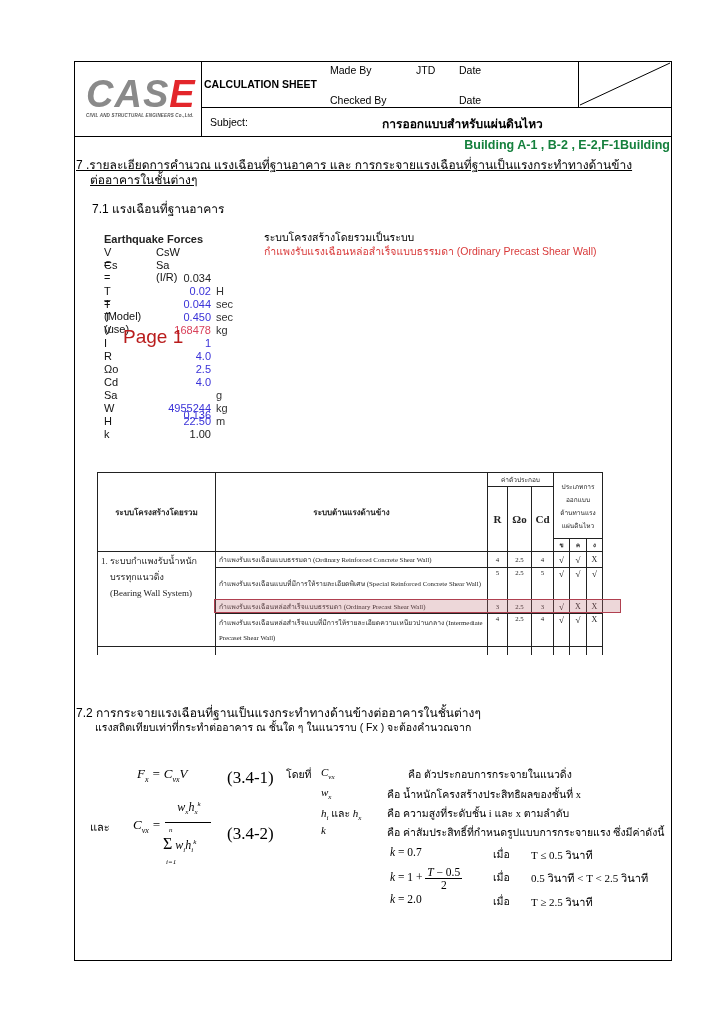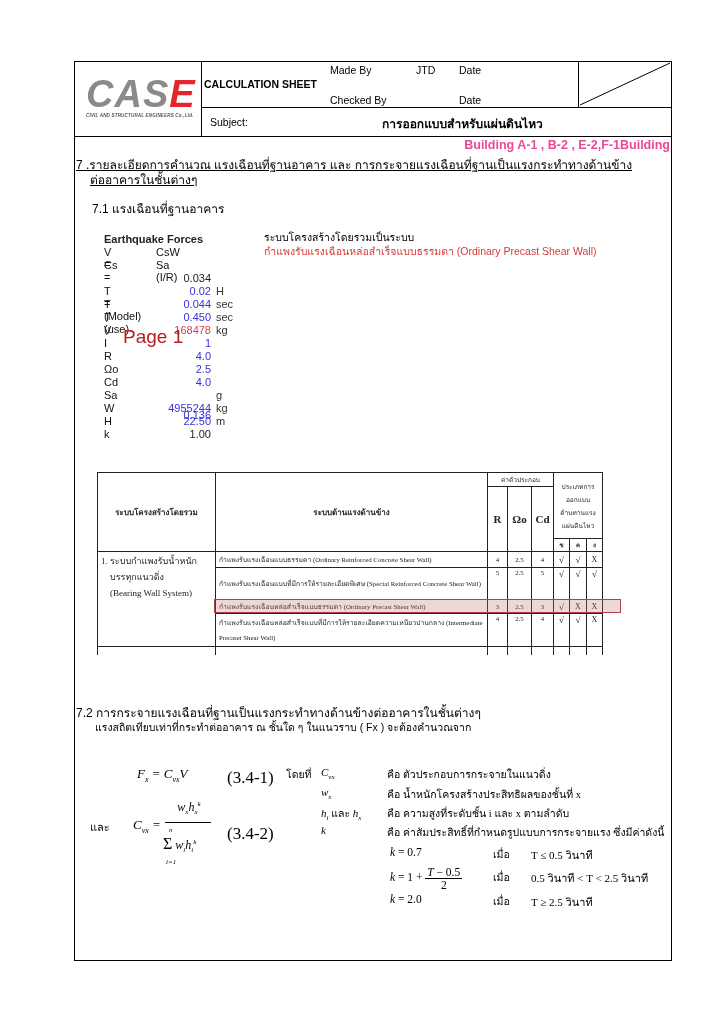--- a/index.html
+++ b/index.html
@@ -7,21 +7,21 @@
   .abs { position:absolute; }
   .sheet { position:absolute; left:74px; top:61px; width:598px; height:900px; border:1.5px solid #000; box-sizing:border-box; }
   .hline { position:absolute; background:#000; height:1px; }
   .vline { position:absolute; background:#000; width:1px; }
   .logo { position:absolute; left:12px; top:14px; width:112px; }
   .logo-word { font-family:"Liberation Sans", sans-serif; font-weight:bold; font-style:italic; font-size:38px; letter-spacing:1px; color:#8a8a8a; line-height:36px; }
   .logo-word .e { color:#e3262b; }
   .logo-sub { font-size:4.5px; font-weight:bold; font-style:italic; color:#555; letter-spacing:0.2px; margin-top:1px; white-space:nowrap; }
   .hdr { font-size:10.5px; }
   .bold { font-weight:bold; }
-  .red { color:#ec4899; }
+  .red { color:#15803d; }
   .thai-red { color:#d93a3a; }
   .blue { color:#3a32d8; }
   .u { text-decoration:underline; }
   .eq-label { font-size:11px; color:#111; }
   .eq-val { font-size:11px; text-align:right; width:60px; }
   .eq-unit { font-size:11px; color:#333; }
   table.code { position:absolute; left:97px; top:472px; border-collapse:collapse; font-family:"Liberation Serif", serif; font-size:6.8px; color:#222; }
   table.code td, table.code th { border:1px solid #222; padding:1px 3px; vertical-align:middle; }
   table.code th { font-weight:bold; font-size:8px; }
   .hl-row { position:absolute; left:215px; top:599px; width:407px; height:14px; background:rgba(190,110,120,0.28); border:1.5px solid #b04050; box-sizing:border-box; }
@@ -236,21 +236,21 @@
   <div><span style="font-style:normal; font-size:16px;">Σ</span> w<sub style="font-size:7px;">i</sub>h<sub style="font-size:7px;">i</sub><sup style="font-size:7px;">k</sup></div>
   <div style="font-size:7px; padding-left:3px;">i=1</div>
 </div>
 <div class="abs mathr" style="left:227px; top:824px;">(3.4-2)</div>
 
 <div class="abs thai-s" style="left:286px; top:766px;">โดยที่</div>
 <div class="abs math" style="left:321px; top:766px; font-size:11px;text-align:center;">C<sub style="font-size:7px;">vx</sub></div>
 <div class="abs math" style="left:321px; top:786px; font-size:11px;">w<sub style="font-size:7px;">x</sub></div>
 <div class="abs math" style="left:321px; top:805px; font-size:11px;">h<sub style="font-size:7px;">i</sub> <span class="thai-s" style="font-style:normal;">และ</span> h<sub style="font-size:7px;">x</sub></div>
 <div class="abs math" style="left:321px; top:824px; font-size:11px;">k</div>
-<div class="abs thai-s" style="left:387px; top:766px;">คือ ตัวประกอบการกระจายในแนวดิ่ง</div>
+<div class="abs thai-s" style="left:408px; top:766px;">คือ ตัวประกอบการกระจายในแนวดิ่ง</div>
 <div class="abs thai-s" style="left:387px; top:786px;">คือ น้ำหนักโครงสร้างประสิทธิผลของชั้นที่ x</div>
 <div class="abs thai-s" style="left:387px; top:805px;">คือ ความสูงที่ระดับชั้น i และ x ตามลำดับ</div>
 <div class="abs thai-s" style="left:387px; top:824px;">คือ ค่าสัมประสิทธิ์ที่กำหนดรูปแบบการกระจายแรง ซึ่งมีค่าดังนี้</div>
 
 <div class="abs math" style="left:390px; top:846px; font-size:11.5px;">k <span style="font-style:normal;">= 0.7</span></div>
 <div class="abs math" style="left:390px; top:866px; font-size:11.5px;">
   k <span style="font-style:normal;">= 1 +</span>
   <span style="display:inline-block; vertical-align:middle; text-align:center; line-height:12px;">
     <span style="display:block; border-bottom:1px solid #000; padding:0 2px;">T <span style="font-style:normal;">− 0.5</span></span>
     <span style="display:block; font-style:normal;">2</span>

